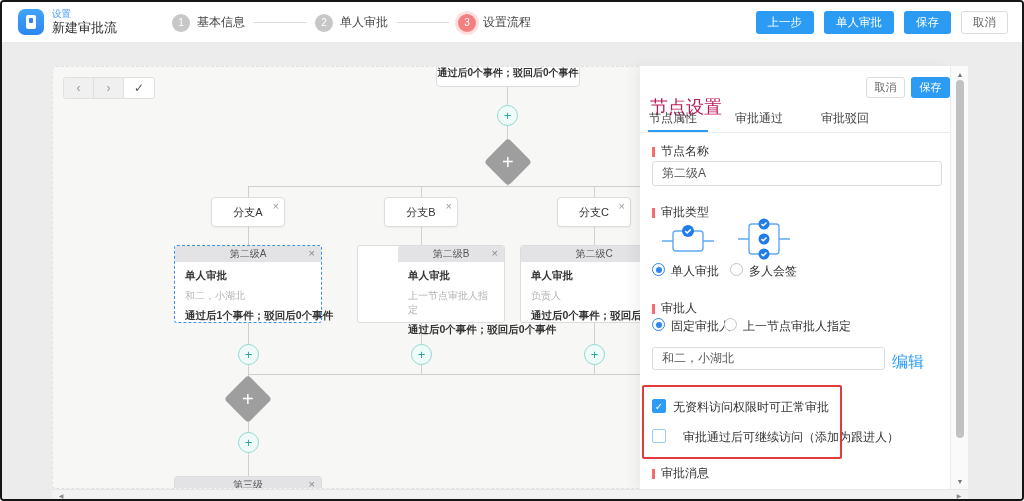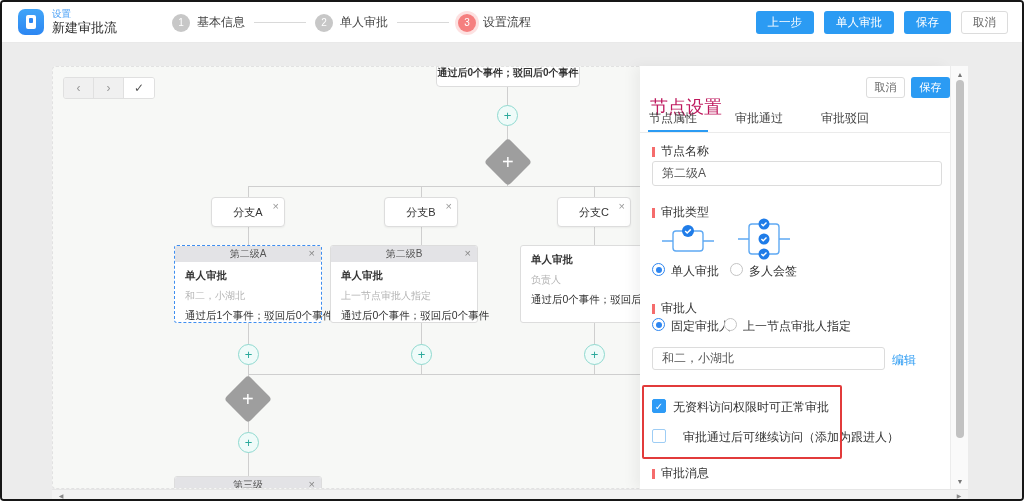--- a/index.html
+++ b/index.html
@@ -48,42 +48,42 @@
   .branch-box { position:absolute; top:130px; width:74px; height:30px; background:#fff; border:1px solid #ddd; border-radius:4px; box-shadow:0 1px 2px rgba(0,0,0,.05); display:flex; align-items:center; justify-content:center; font-size:11px; color:#333; cursor:pointer; }
   .branch-box .close { position:absolute; right:5px; top:2px; font-size:11px; color:#999; cursor:pointer; }
 
   .node-card { position:absolute; top:178px; width:148px; height:78px; background:#fff; border:1px solid #ddd; border-radius:3px; cursor:pointer; }
   .node-card.selected { border:1px dashed #3e8ef0; }
   .node-header { height:16px; background:#e3e3e6; display:flex; align-items:center; justify-content:center; font-size:10px; color:#555; position:relative; border-radius:2px 2px 0 0; }
   .node-header .close { position:absolute; right:6px; top:1px; font-size:11px; color:#888; cursor:pointer; }
   .node-body { padding:7px 10px 0; }
   .node-type { font-size:10.5px; font-weight:bold; color:#333; margin-bottom:6px; }
   .node-approver { font-size:10px; color:#b3b3b3; margin-bottom:6px; }
-  .node-events { font-size:10.5px; font-weight:normal; color:#333; white-space:nowrap; }
+  .node-events { font-size:10.5px; font-weight:bold; color:#333; white-space:nowrap; }
 
   .bottom-card { position:absolute; left:121px; top:409px; width:148px; height:40px; background:#fff; border:1px solid #ddd; border-radius:3px; }
 
   
   .panel { position:absolute; left:638px; top:23px; width:310px; height:423px; background:#fff; box-shadow:-6px 0 12px rgba(0,0,0,.05); z-index:2; }
   .p-title { position:absolute; left:10px; top:29px; font-size:18px; font-weight:500; color:#be185d; }
   .p-btn { position:absolute; top:11px; width:39px; height:21px; font-size:11px; border-radius:3px; display:flex; align-items:center; justify-content:center; cursor:pointer; }
   .p-cancel { left:226px; background:#fff; border:1px solid #dcdcdc; color:#666; }
   .p-save { left:271px; background:#2b9bf3; color:#fff; }
   .p-tabs { position:absolute; left:9px; top:44px; display:flex; gap:38px; }
   .p-tab { font-size:12px; color:#444; cursor:pointer; white-space:nowrap; }
   .p-tabline { position:absolute; left:0; top:66px; width:100%; height:1px; background:#ebebeb; }
   .p-underline { position:absolute; left:8px; top:64px; width:60px; height:2px; background:#2b9bf3; }
   .p-label { position:absolute; left:12px; font-size:12px; color:#333; font-weight:500; display:flex; align-items:center; }
   .req { display:inline-block; width:3px; height:10px; background:#f56c6c; margin-right:6px; }
   .p-input { position:absolute; border:1px solid #dcdcdc; border-radius:3px; font-size:12px; color:#555; padding:0 9px; font-family:inherit; background:#fff; }
   .radio { position:absolute; width:13px; height:13px; border-radius:50%; border:1px solid #c4c4c4; background:#fff; cursor:pointer; }
   .radio.sel { border-color:#2e86f0; }
   .radio.sel::after { content:""; position:absolute; left:2.5px; top:2.5px; width:6px; height:6px; border-radius:50%; background:#2e86f0; }
   .radio-label { position:absolute; font-size:12px; color:#333; white-space:nowrap; }
-  .edit-link { position:absolute; font-size:12px; color:#2b9bf3; cursor:pointer; }
+  .edit-link { position:absolute; font-size:16px; color:#2b9bf3; cursor:pointer; }
   .red-box { position:absolute; left:2px; top:319px; width:200px; height:74px; border:2px solid #e23b3b; border-radius:2px; z-index:3; pointer-events:none; }
   .checkbox { position:absolute; width:14px; height:14px; border-radius:2px; cursor:pointer; font-size:10px; display:flex; align-items:center; justify-content:center; }
   .checkbox.on { background:#2e9bf6; color:#fff; border:1px solid #2e9bf6; }
   .checkbox.off { background:#fff; border:1px solid #9ecdf5; color:transparent; }
   .cb-label { position:absolute; font-size:12px; color:#333; white-space:nowrap; }
 
   
   .vscroll { position:absolute; left:948px; top:23px; width:18px; height:423px; background:#fafafa; border-left:1px solid #ececec; z-index:4; }
   .vs-arrow { position:absolute; left:0; width:18px; height:12px; font-size:7px; color:#777; display:flex; align-items:center; justify-content:center; cursor:pointer; }
   .vs-up { top:2px; } .vs-down { bottom:2px; }
@@ -178,32 +178,36 @@
         <div class="node-header">
           <span>第二级A</span>
           <span class="close">×</span>
         </div>
         <div class="node-body">
           <div class="node-type">单人审批</div>
           <div class="node-approver">和二，小湖北</div>
           <div class="node-events">通过后1个事件；驳回后0个事件</div>
         </div>
       </div>
-      <div class="node-card" style="left:277px;">
+      <div class="node-card" style="left:304px;padding-left:40px;">
         <div class="node-header">
           <span>第二级B</span>
           <span class="close">×</span>
         </div>
         <div class="node-body">
           <div class="node-type">单人审批</div>
           <div class="node-approver">上一节点审批人指定</div>
           <div class="node-events">通过后0个事件；驳回后0个事件</div>
         </div>
       </div>
       <div class="node-card" style="left:467px;">
+        <div class="node-header">
+          <span>第二级C</span>
+          <span class="close">×</span>
+        </div>
         <div class="node-body">
           <div class="node-type">单人审批</div>
           <div class="node-approver">负责人</div>
           <div class="node-events">通过后0个事件；驳回后0个事件</div>
         </div>
       </div>
 
       <div class="plus-circle" style="left:185px; top:277px;">
           <span>+</span>
         </div>

